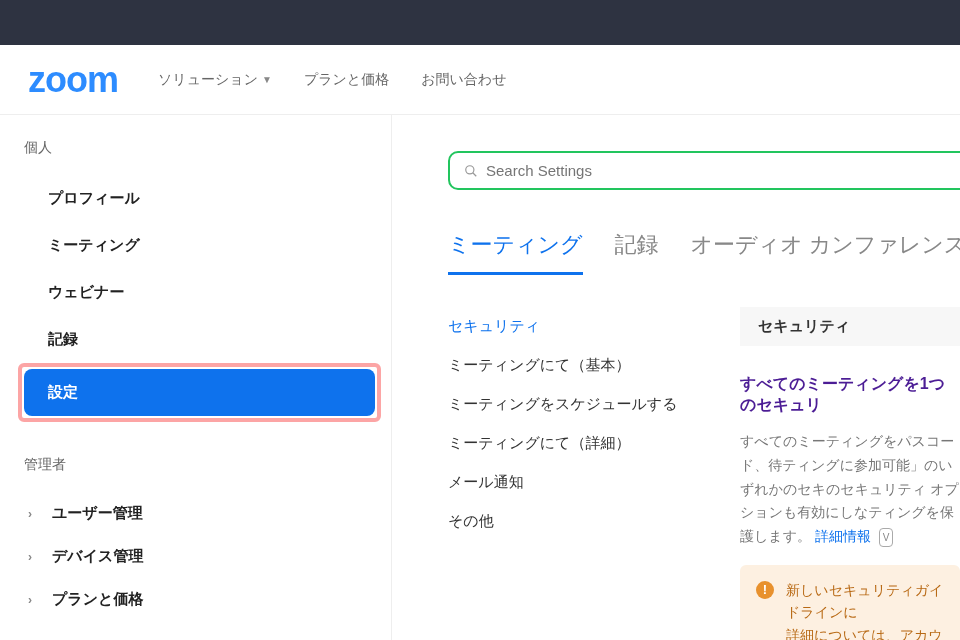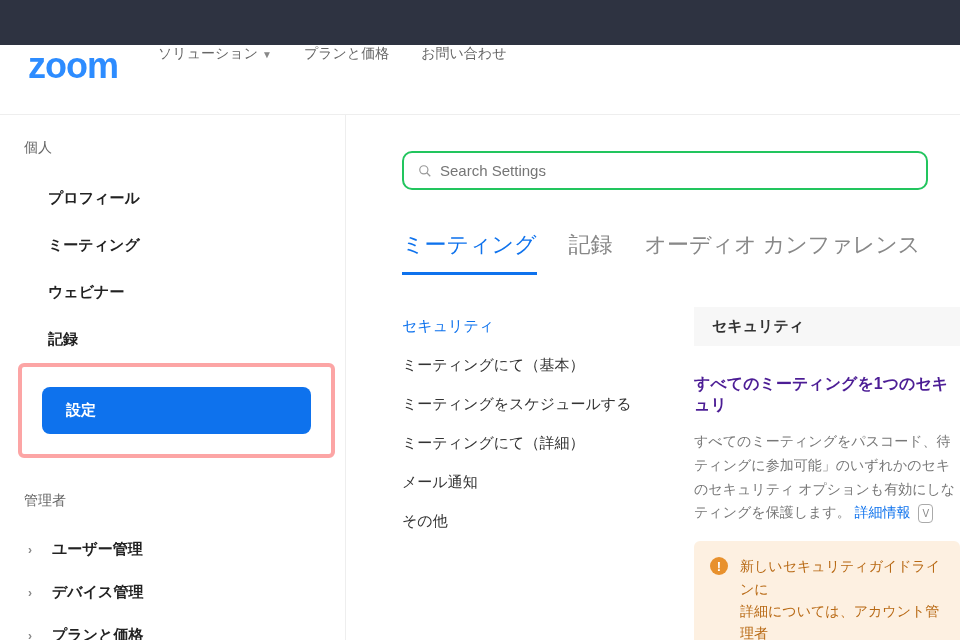--- a/index.html
+++ b/index.html
@@ -1,31 +1,31 @@
 <!DOCTYPE html>
 <html><head>
 <meta charset="utf-8">
 <style>
 * { margin: 0; padding: 0; box-sizing: border-box; }
 body { font-family: -apple-system, BlinkMacSystemFont, "Segoe UI", "Hiragino Sans", "Meiryo", sans-serif; width: 960px; height: 640px; overflow: hidden; background: #fff; }
 
 .top-bar { height: 45px; background: #2e3341; }
 
-.header { height: 70px; display: flex; align-items: flex-start; padding: 0 28px; border-bottom: 1px solid #eee; }
+.header { height: 70px; display: flex; align-items: center; padding: 0 28px; border-bottom: 1px solid #eee; }
 .logo { color: #2d8cff; font-size: 36px; font-weight: 800; letter-spacing: -1px; margin-right: 40px; }
 .nav-item { color: #666; font-size: 14px; margin-right: 32px; cursor: pointer; display: flex; align-items: center; }
 .nav-caret { margin-left: 4px; font-size: 10px; color: #888; }
 
 .content { display: flex; height: calc(640px - 115px); }
 
-.sidebar { width: 346px; padding: 24px 16px 0 24px; border-right: 1px solid #eee; }
+.sidebar { width: 392px; padding: 24px 16px 0 24px; border-right: 1px solid #eee; }
 .section-label { color: #666; font-size: 14px; margin-bottom: 18px; padding-left: 0; }
 .sidebar-item { padding: 14px 24px; font-size: 15px; color: #222; cursor: pointer; display: flex; align-items: center; border-radius: 8px; font-weight: 600; }
 .sidebar-item.active { background: #0e72ed; color: #fff; font-weight: 700; }
-.highlight-wrap { border: 4px solid #fca5a5; border-radius: 6px; padding: 20px; margin: 0 -6px 14px -6px; }
+.highlight-wrap { border: 4px solid #fca5a5; border-radius: 6px; padding: 2px; margin: 0 -6px 14px -6px; }
 .highlight-wrap .sidebar-item { margin: 0; }
 .section-gap { height: 20px; }
 .admin-item { padding: 12px 0 12px 4px; font-size: 15px; color: #222; cursor: pointer; display: flex; align-items: center; font-weight: 600; }
 .admin-chevron { color: #888; font-size: 12px; margin-right: 16px; width: 8px; }
 
 .main { flex: 1; padding: 36px 0 0 56px; overflow: hidden; }
 .search-wrap { border: 2px solid #22c55e; border-radius: 10px; padding: 9px 14px; display: flex; align-items: center; width: 526px; margin-bottom: 40px; }
 .search-icon { width: 14px; height: 14px; margin-right: 8px; }
 .search-input { border: none; outline: none; font-size: 15px; color: #888; flex: 1; background: transparent; }
 

